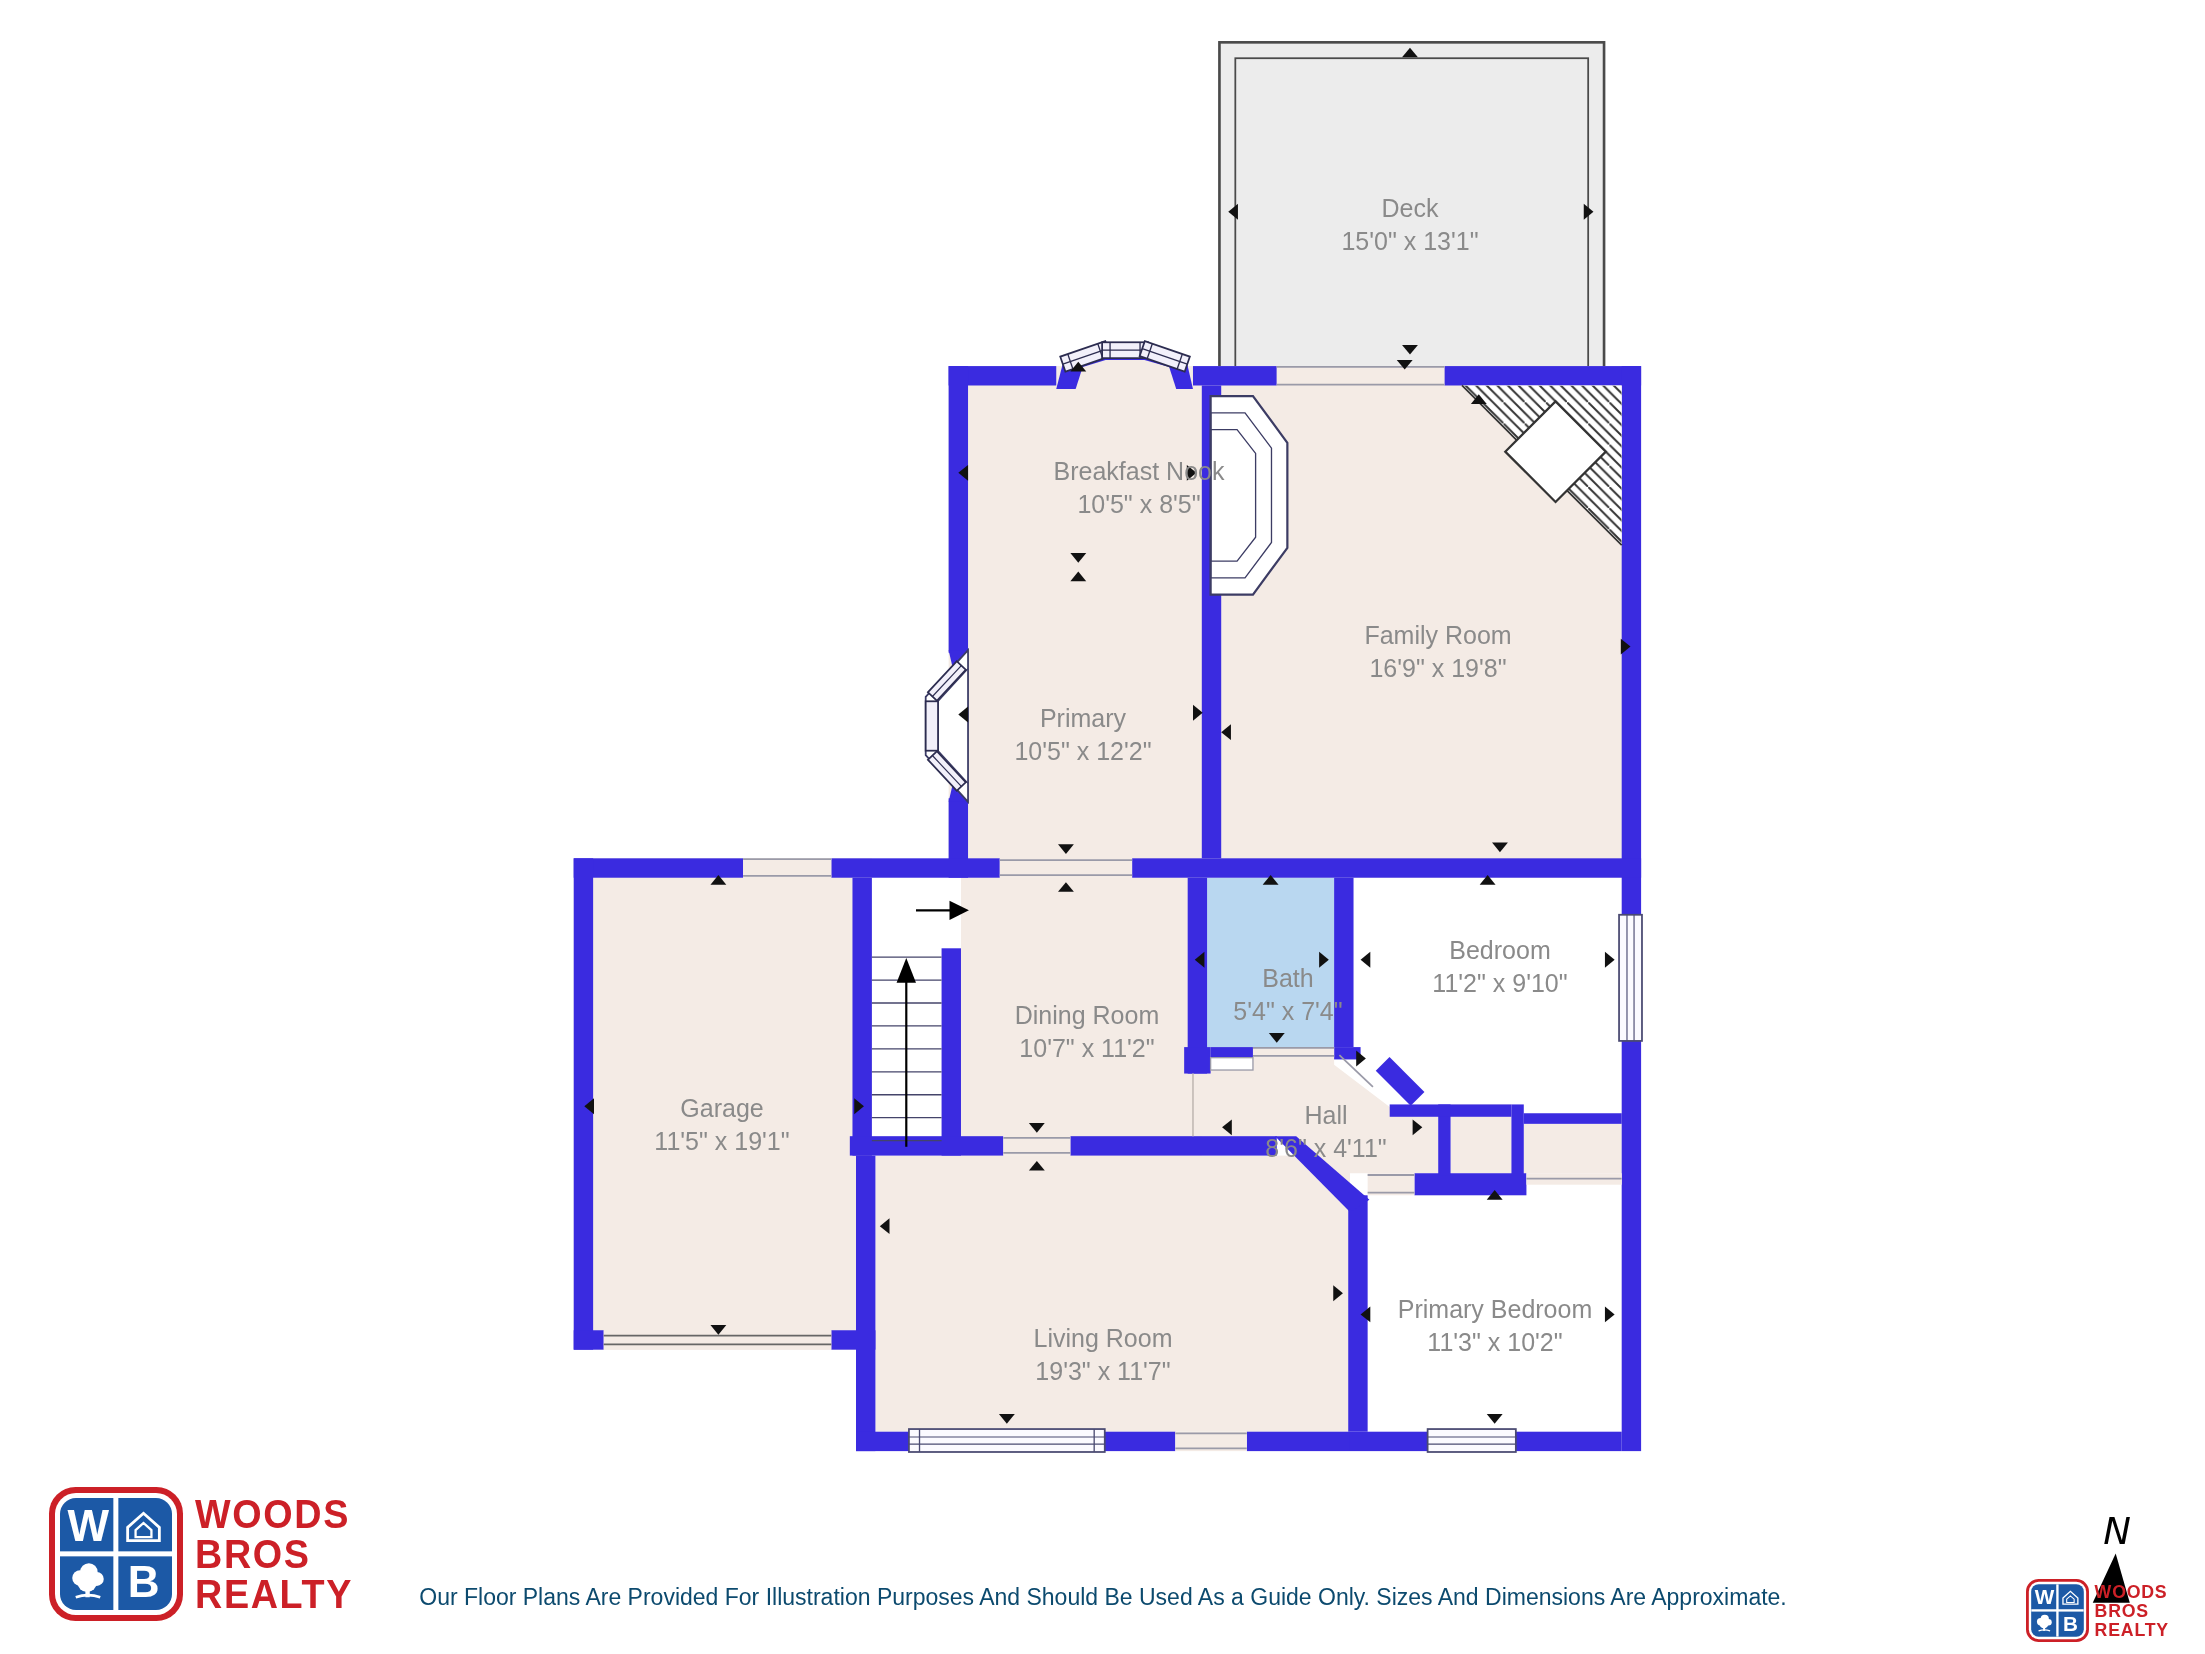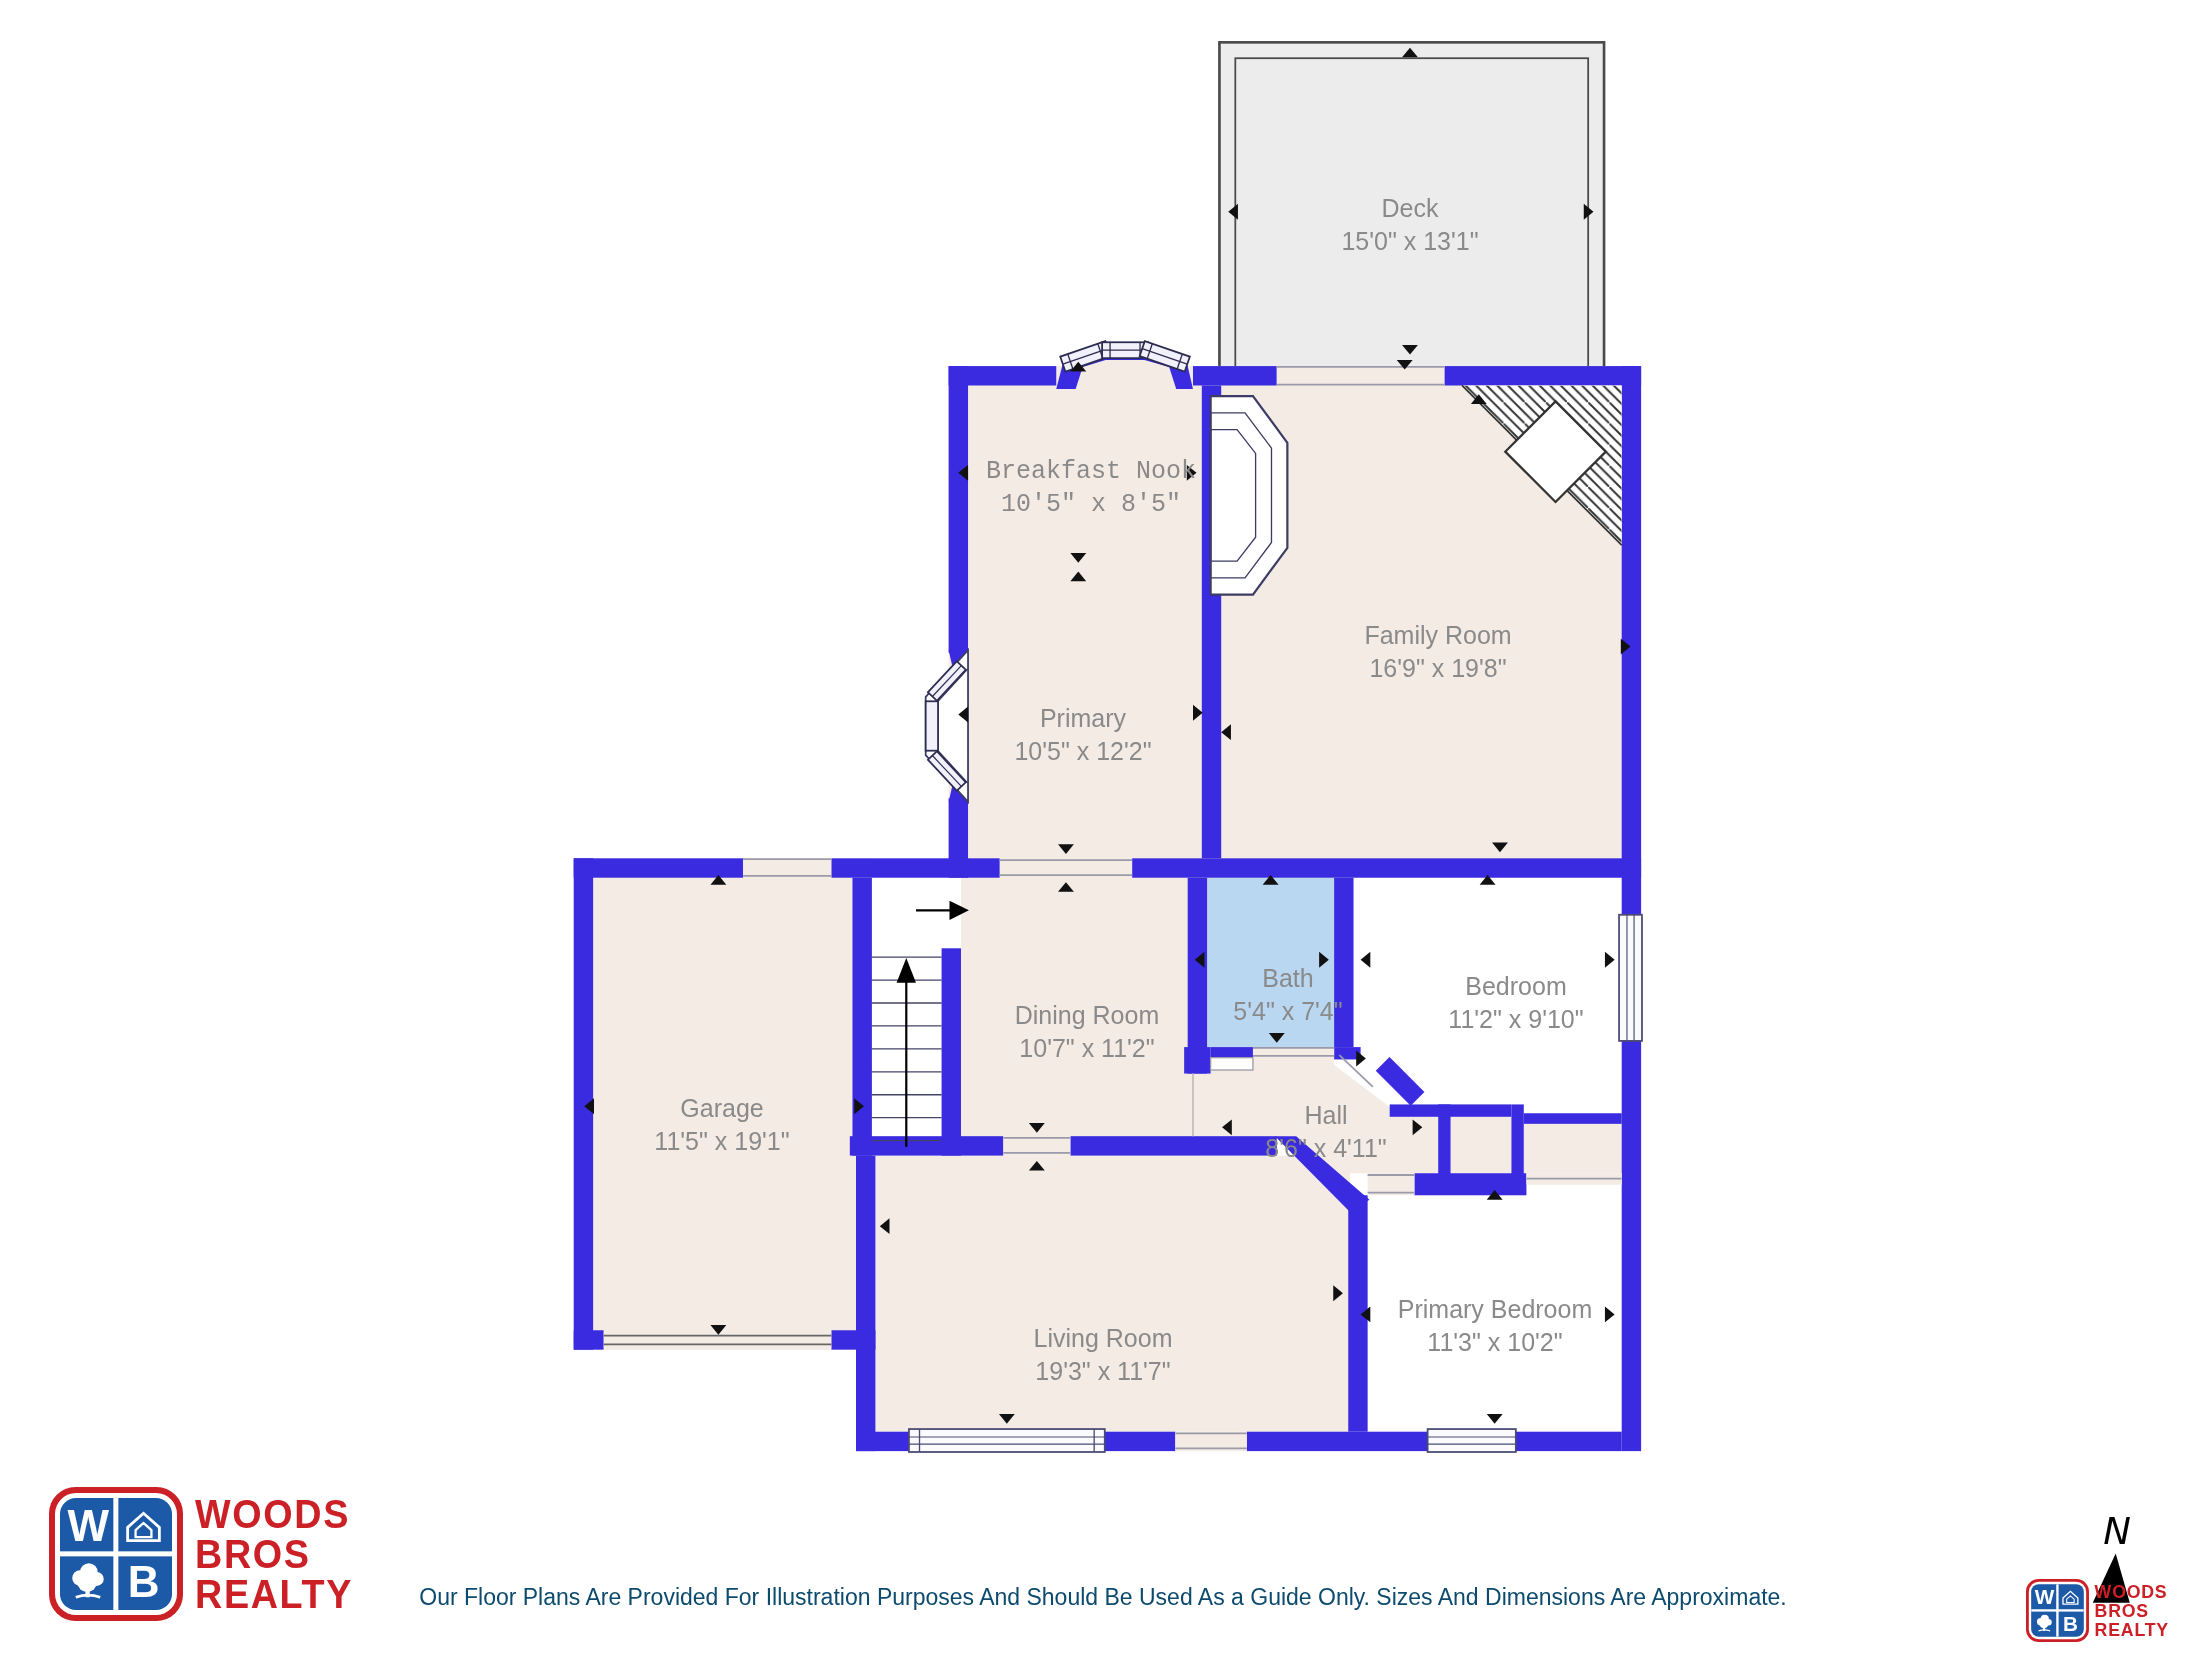--- a/index.html
+++ b/index.html
@@ -294,21 +294,21 @@
       <polygon points="1685,1603 1703,1603 1694,1614"></polygon>
     </g>
 
     <polygon points="2398,1761 2414,1817 2372,1817" fill="#000"></polygon>
   </svg>
 
   <div class="room-label" style="left:1410px;top:192px;">
     <div>Deck</div>
     <div>15'0" x 13'1"</div>
   </div>
-  <div class="room-label" style="left:1091px;top:455px;font-family:Liberation Mono, monospace;">
+  <div class="room-label" style="left:1139px;top:455px;">
     <div>Breakfast Nook</div>
     <div>10'5" x 8'5"</div>
   </div>
   <div class="room-label" style="left:1083px;top:702px;">
     <div>Primary</div>
     <div>10'5" x 12'2"</div>
   </div>
   <div class="room-label" style="left:1438px;top:619px;">
     <div>Family Room</div>
     <div>16'9" x 19'8"</div>
@@ -318,21 +318,21 @@
     <div>11'5" x 19'1"</div>
   </div>
   <div class="room-label" style="left:1087px;top:999px;">
     <div>Dining Room</div>
     <div>10'7" x 11'2"</div>
   </div>
   <div class="room-label" style="left:1288px;top:946px;margin-top:16px;">
     <div>Bath</div>
     <div>5'4" x 7'4"</div>
   </div>
-  <div class="room-label" style="left:1500px;top:970px;margin-left:16px;">
+  <div class="room-label" style="left:1500px;top:934px;">
     <div>Bedroom</div>
     <div>11'2" x 9'10"</div>
   </div>
   <div class="room-label" style="left:1326px;top:1099px;">
     <div>Hall</div>
     <div>8'6" x 4'11"</div>
   </div>
   <div class="room-label" style="left:1103px;top:1274px;margin-top:48px;">
     <div>Living Room</div>
     <div>19'3" x 11'7"</div>

